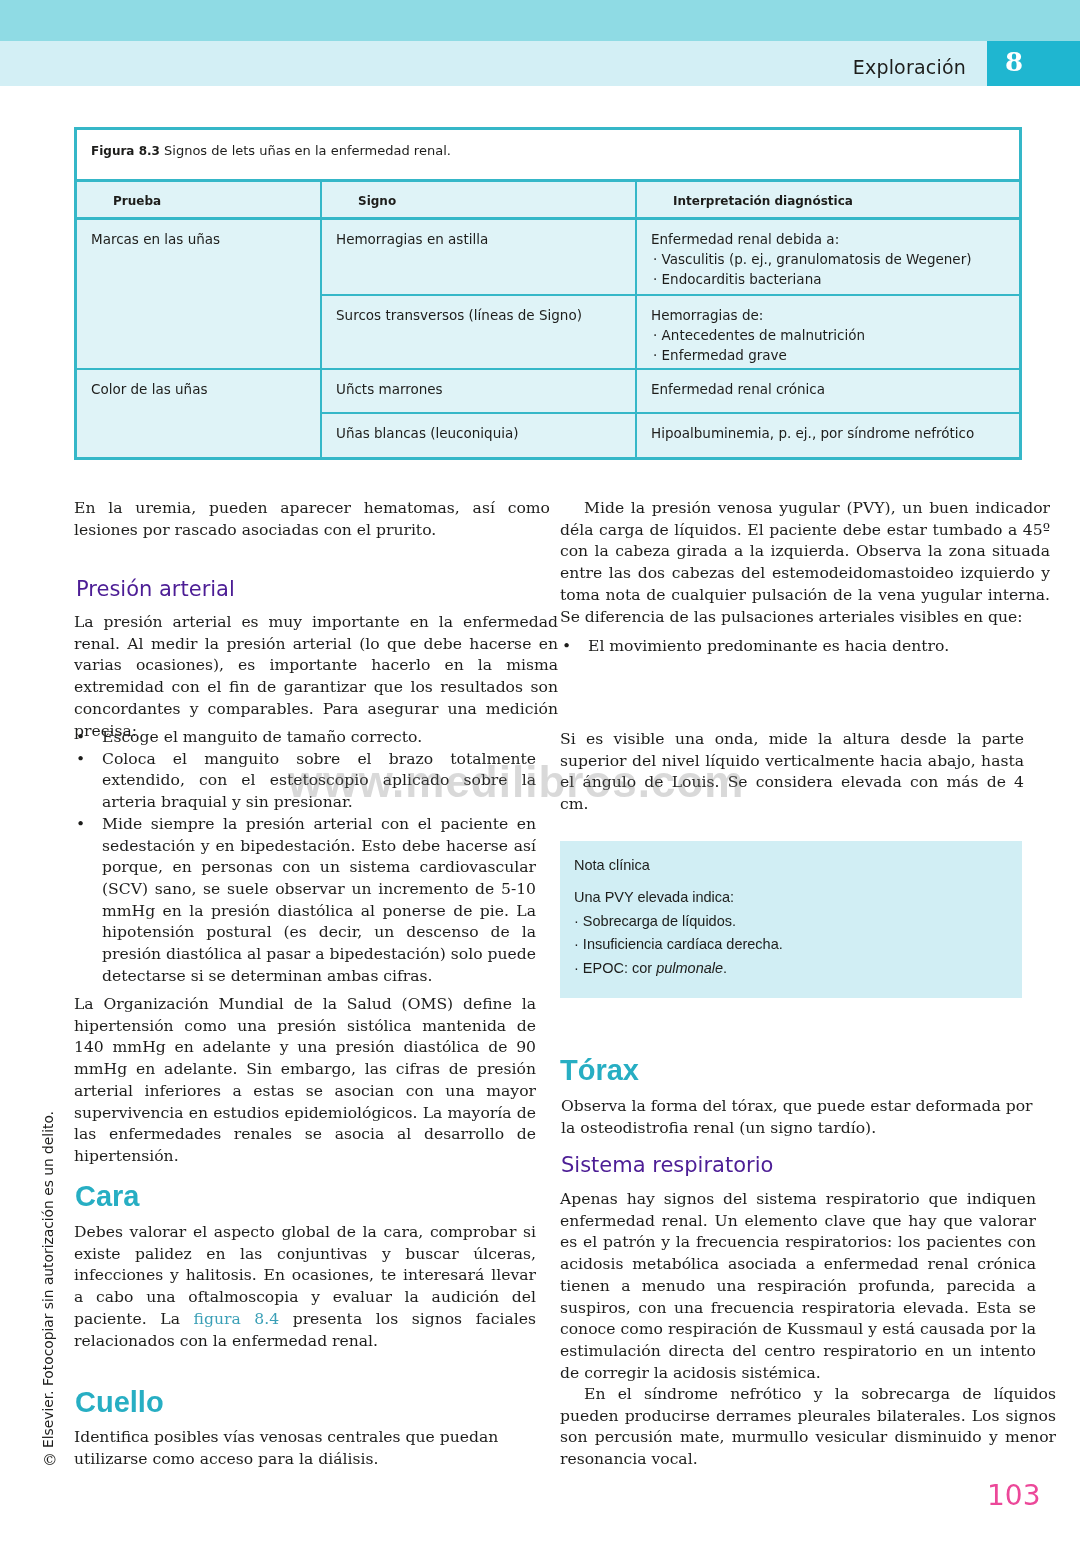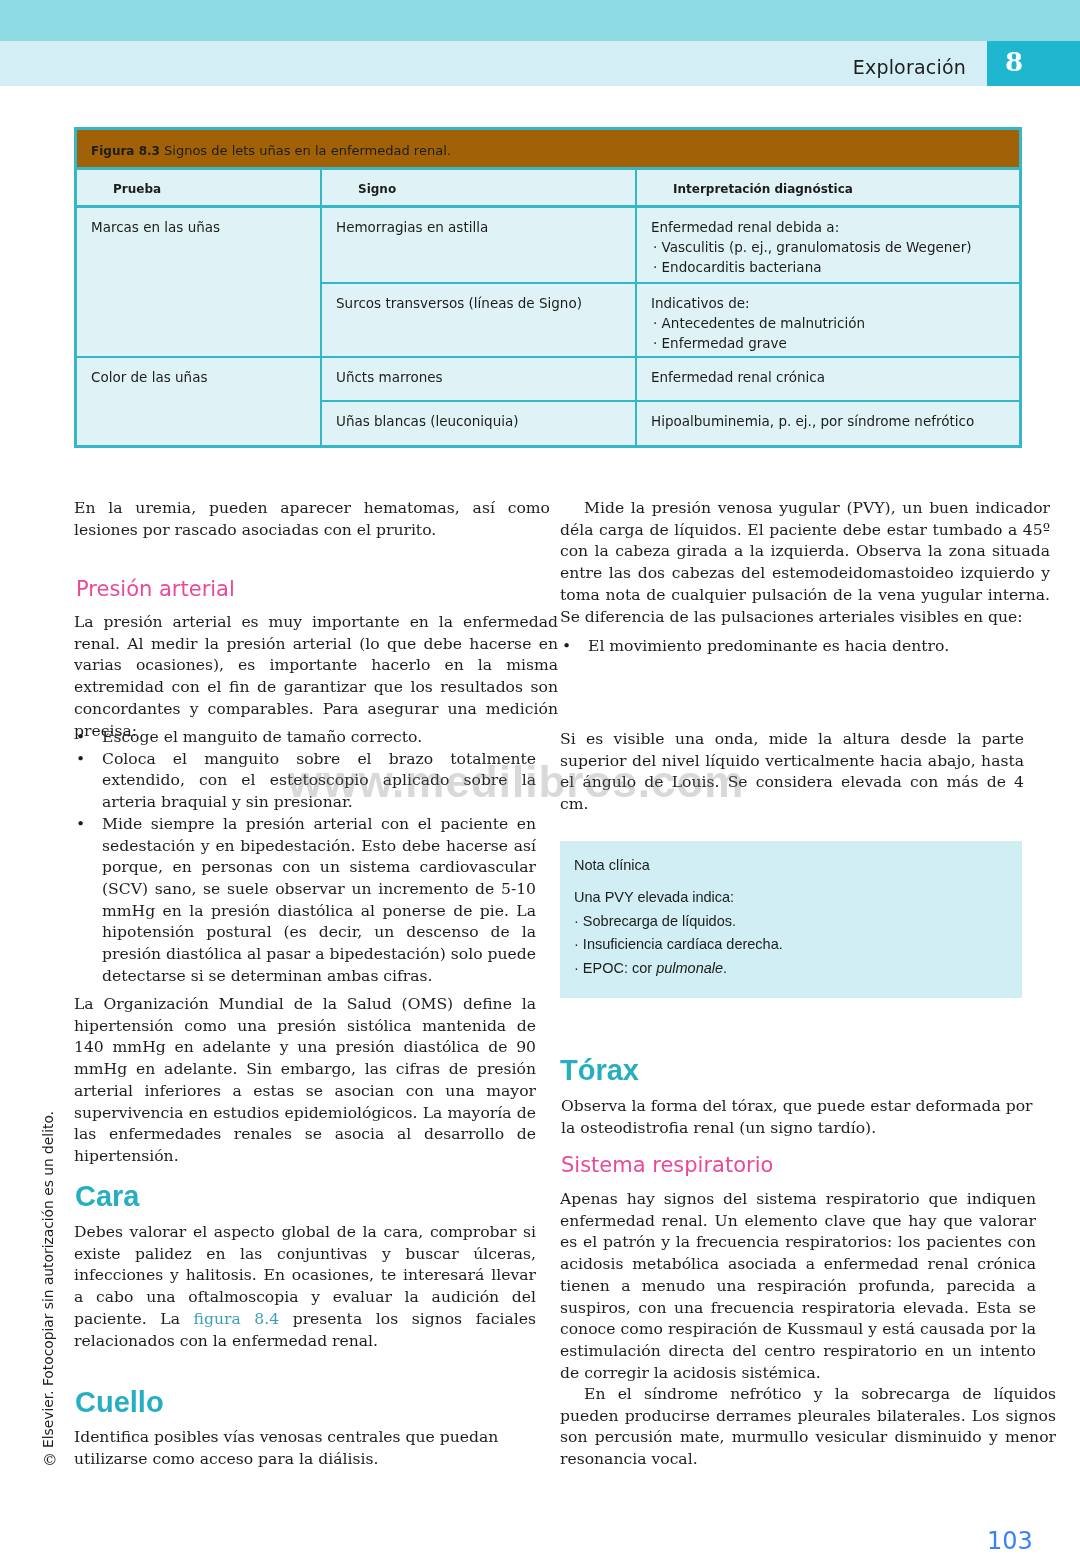--- a/index.html
+++ b/index.html
@@ -8,53 +8,53 @@
 
   
   .band-top { position: absolute; left: 0; top: 0; width: 1080px; height: 41px; background: #8fdbe4; }
   .band-sub { position: absolute; left: 0; top: 41px; width: 1080px; height: 45px; background: #d3eff5; }
   .running-title { position: absolute; right: 114px; top: 56px; font-family: "DejaVu Sans", sans-serif; font-size: 19px; color: #1d1d1b; letter-spacing: 0.2px; }
   .chapter-box { position: absolute; left: 987px; top: 41px; width: 93px; height: 45px; background: #1fb6d0; }
   .chapter-num { position: absolute; left: 18px; top: 6px; font-family: "DejaVu Serif", serif; font-weight: bold; font-size: 26px; color: #ffffff; }
 
   
   .fig-table { position: absolute; left: 74px; top: 127px; width: 948px; border: 3px solid #35b7c8; background: #dff3f7; }
-  .fig-caption { height: 40px; background: #a16207; border-bottom: 3px solid #35b7c8; padding: 13px 14px 0 14px; font-family: "DejaVu Sans", sans-serif; font-size: 13px; color: #1d1d1b; }
+  .fig-caption { height: 52px; background: #ffffff; border-bottom: 3px solid #35b7c8; padding: 13px 14px 0 14px; font-family: "DejaVu Sans", sans-serif; font-size: 13px; color: #1d1d1b; }
   .fig-caption b { font-weight: bold; font-size: 12px; }
   table { border-collapse: collapse; width: 100%; font-family: "DejaVu Sans", sans-serif; font-size: 13.5px; color: #1d1d1b; }
   th, td { text-align: left; vertical-align: top; padding: 0 14px; }
   th { font-weight: bold; font-size: 12px; height: 36px; padding-top: 12px; border-bottom: 3px solid #35b7c8; padding-left: 36px; }
   td { padding-top: 9px; }
   .col1 { width: 244px; border-right: 2px solid #35b7c8; }
   .col2 { width: 315px; border-right: 2px solid #35b7c8; }
   .row-line td.c2, .row-line td.c3 { border-bottom: 2px solid #35b7c8; }
   .cell-line { line-height: 20px; }
   .bullet-line { line-height: 20px; padding-left: 2px; }
 
   
   .col-text { position: absolute; font-size: 15.6px; line-height: 21.7px; color: #1d1d1b; }
   .justify { text-align: justify; }
-  .h2 { font-family: "DejaVu Sans", sans-serif; font-size: 21px; color: #ec4899; }
+  .h2 { font-family: "DejaVu Sans", sans-serif; font-size: 21px; color: #4c1d95; }
   .h1 { font-family: "Liberation Sans", sans-serif; font-weight: bold; font-size: 29px; color: #27aec3; }
   .bullets { list-style: none; }
   .bullets li { position: relative; padding-left: 28px; }
   .bullets li::before { content: "\2022"; position: absolute; left: 2px; top: 0; }
   .indent { text-indent: 24px; }
   .link { color: #3a9fb6; }
 
   .note-box { position: absolute; left: 560px; top: 841px; width: 462px; height: 157px; background: #d1eef4; padding: 14px 14px; font-family: Liberation Sans, sans-serif; font-size: 14.5px; color: #1d1d1b; }
   .note-title { margin-bottom: 11px; line-height: 20px; }
   .note-line { line-height: 23.5px; }
 
   .side-note { position: absolute; left: 40px; top: 1448px; width: 380px; transform-origin: 0 0; transform: rotate(-90deg); font-family: "DejaVu Sans", sans-serif; font-size: 13.8px; color: #1d1d1b; white-space: nowrap; }
   .copyright { position: absolute; left: 42px; top: 1449px; font-size: 15.6px; line-height: 22px; color: #1d1d1b; }
 
   .watermark { position: absolute; left: 288px; top: 757px; font-family: "Liberation Sans", sans-serif; font-weight: bold; font-size: 44px; color: rgba(120,120,120,0.28); letter-spacing: 1px; white-space: nowrap; pointer-events: none; text-align: right; }
 
-  .page-number { position: absolute; left: 987px; top: 1479px; font-family: "DejaVu Sans", sans-serif; font-size: 24px; color: #3b82f6; margin-top: 48px; }
+  .page-number { position: absolute; left: 987px; top: 1479px; font-family: "DejaVu Sans", sans-serif; font-size: 28px; color: #ec4899; }
 </style>
 </head>
 <body>
 
 <div class="band-top"></div>
 <div class="band-sub"></div>
 <div class="running-title">Exploración</div>
 <div class="chapter-box">
   <span class="chapter-num">8</span>
 </div>
@@ -83,21 +83,21 @@
           <div class="cell-line">Enfermedad renal debida a:</div>
           <div class="bullet-line">· <span>Vasculitis (p. ej., granulomatosis de Wegener)</span></div>
           <div class="bullet-line">· <span>Endocarditis bacteriana</span></div>
         </td>
       </tr>
       <tr class="row-line" style="height:74px;">
         <td class="col2 c2">
           <div class="cell-line">Surcos transversos (líneas de Signo)</div>
         </td>
         <td class="c3">
-          <div class="cell-line">Indicativos de:</div>
+          <div class="cell-line">Hemorragias de:</div>
           <div class="bullet-line">· <span>Antecedentes de malnutrición</span></div>
           <div class="bullet-line">· <span>Enfermedad grave</span></div>
         </td>
       </tr>
       <tr class="row-line" style="height:44px;">
         <td class="col1" rowspan="2">
           <div class="cell-line">Color de las uñas</div>
         </td>
         <td class="col2 c2">
           <div class="cell-line">Uñcts marrones</div>

